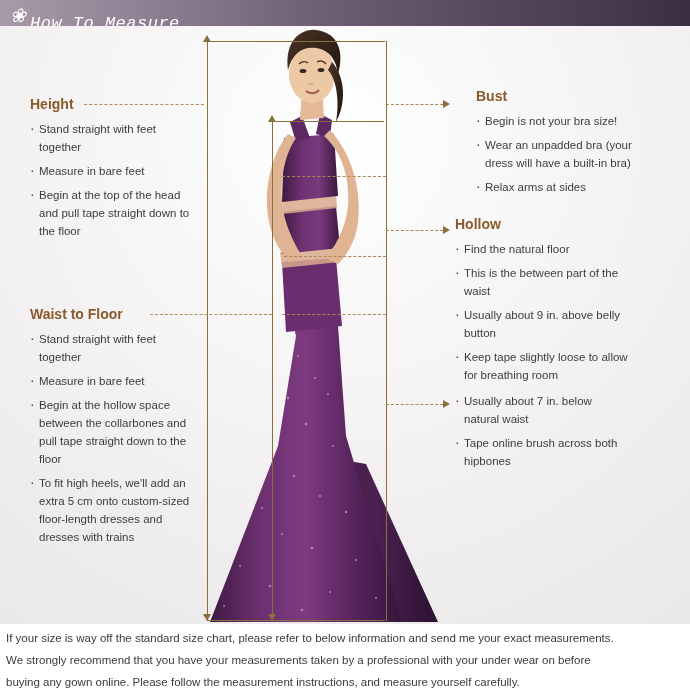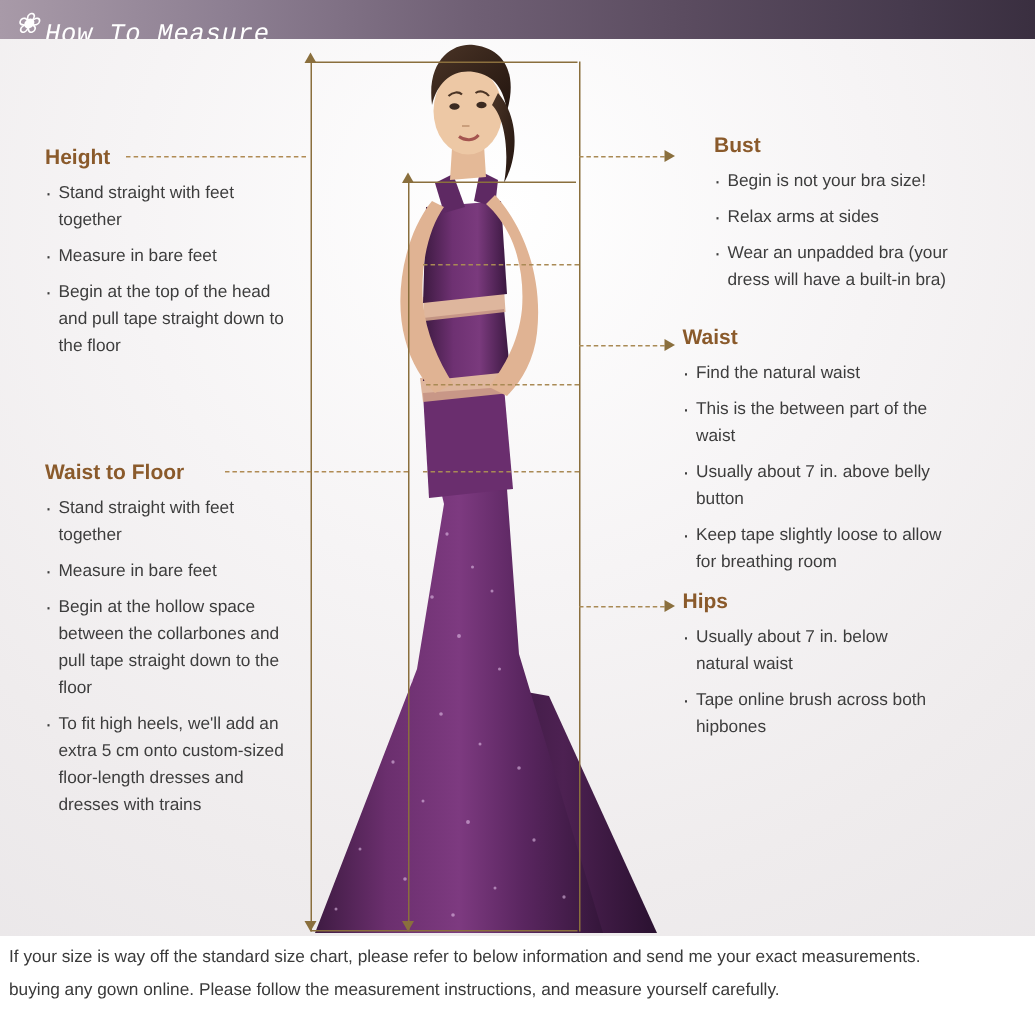--- a/index.html
+++ b/index.html
@@ -311,42 +311,42 @@
         <li>Measure in bare feet</li>
         <li>Begin at the hollow space between the collarbones and pull tape straight down to the floor</li>
         <li>To fit high heels, we'll add an extra 5 cm onto custom-sized floor-length dresses and dresses with trains</li>
       </ul>
     </div>
 
     <div class="block" style="left:476px; top:62px; width:175px;">
       <h3>Bust</h3>
       <ul>
         <li>Begin is not your bra size!</li>
+        <li>Wear an unpadded bra (your dress will have a built-in bra)</li>
         <li>Relax arms at sides</li>
-        <li>Wear an unpadded bra (your dress will have a built-in bra)</li>
       </ul>
     </div>
 
     <div class="block" style="left:455px; top:190px; width:175px;">
-      <h3>Waist</h3>
-      <ul>
-        <li>Find the natural waist</li>
+      <h3>Hollow</h3>
+      <ul>
+        <li>Find the natural floor</li>
         <li>This is the between part of the waist</li>
-        <li>Usually about 7 in. above belly button</li>
+        <li>Usually about 9 in. above belly button</li>
         <li>Keep tape slightly loose to allow for breathing room</li>
       </ul>
     </div>
 
     <div class="block" style="left:455px; top:366px; width:175px;">
-      <h3>Hips</h3>
       <ul>
         <li>Usually about 7 in. below natural waist</li>
         <li>Tape online brush across both hipbones</li>
       </ul>
     </div>
   </div>
 
   <div class="footer">
     <p>If your size is way off the standard size chart, please refer to below information and send me your exact measurements.</p>
+    <p>We strongly recommend that you have your measurements taken by a professional with your under wear on before</p>
     <p>buying any gown online. Please follow the measurement instructions, and measure yourself carefully.</p>
   </div>
 
 </div>
 
 </body></html>

